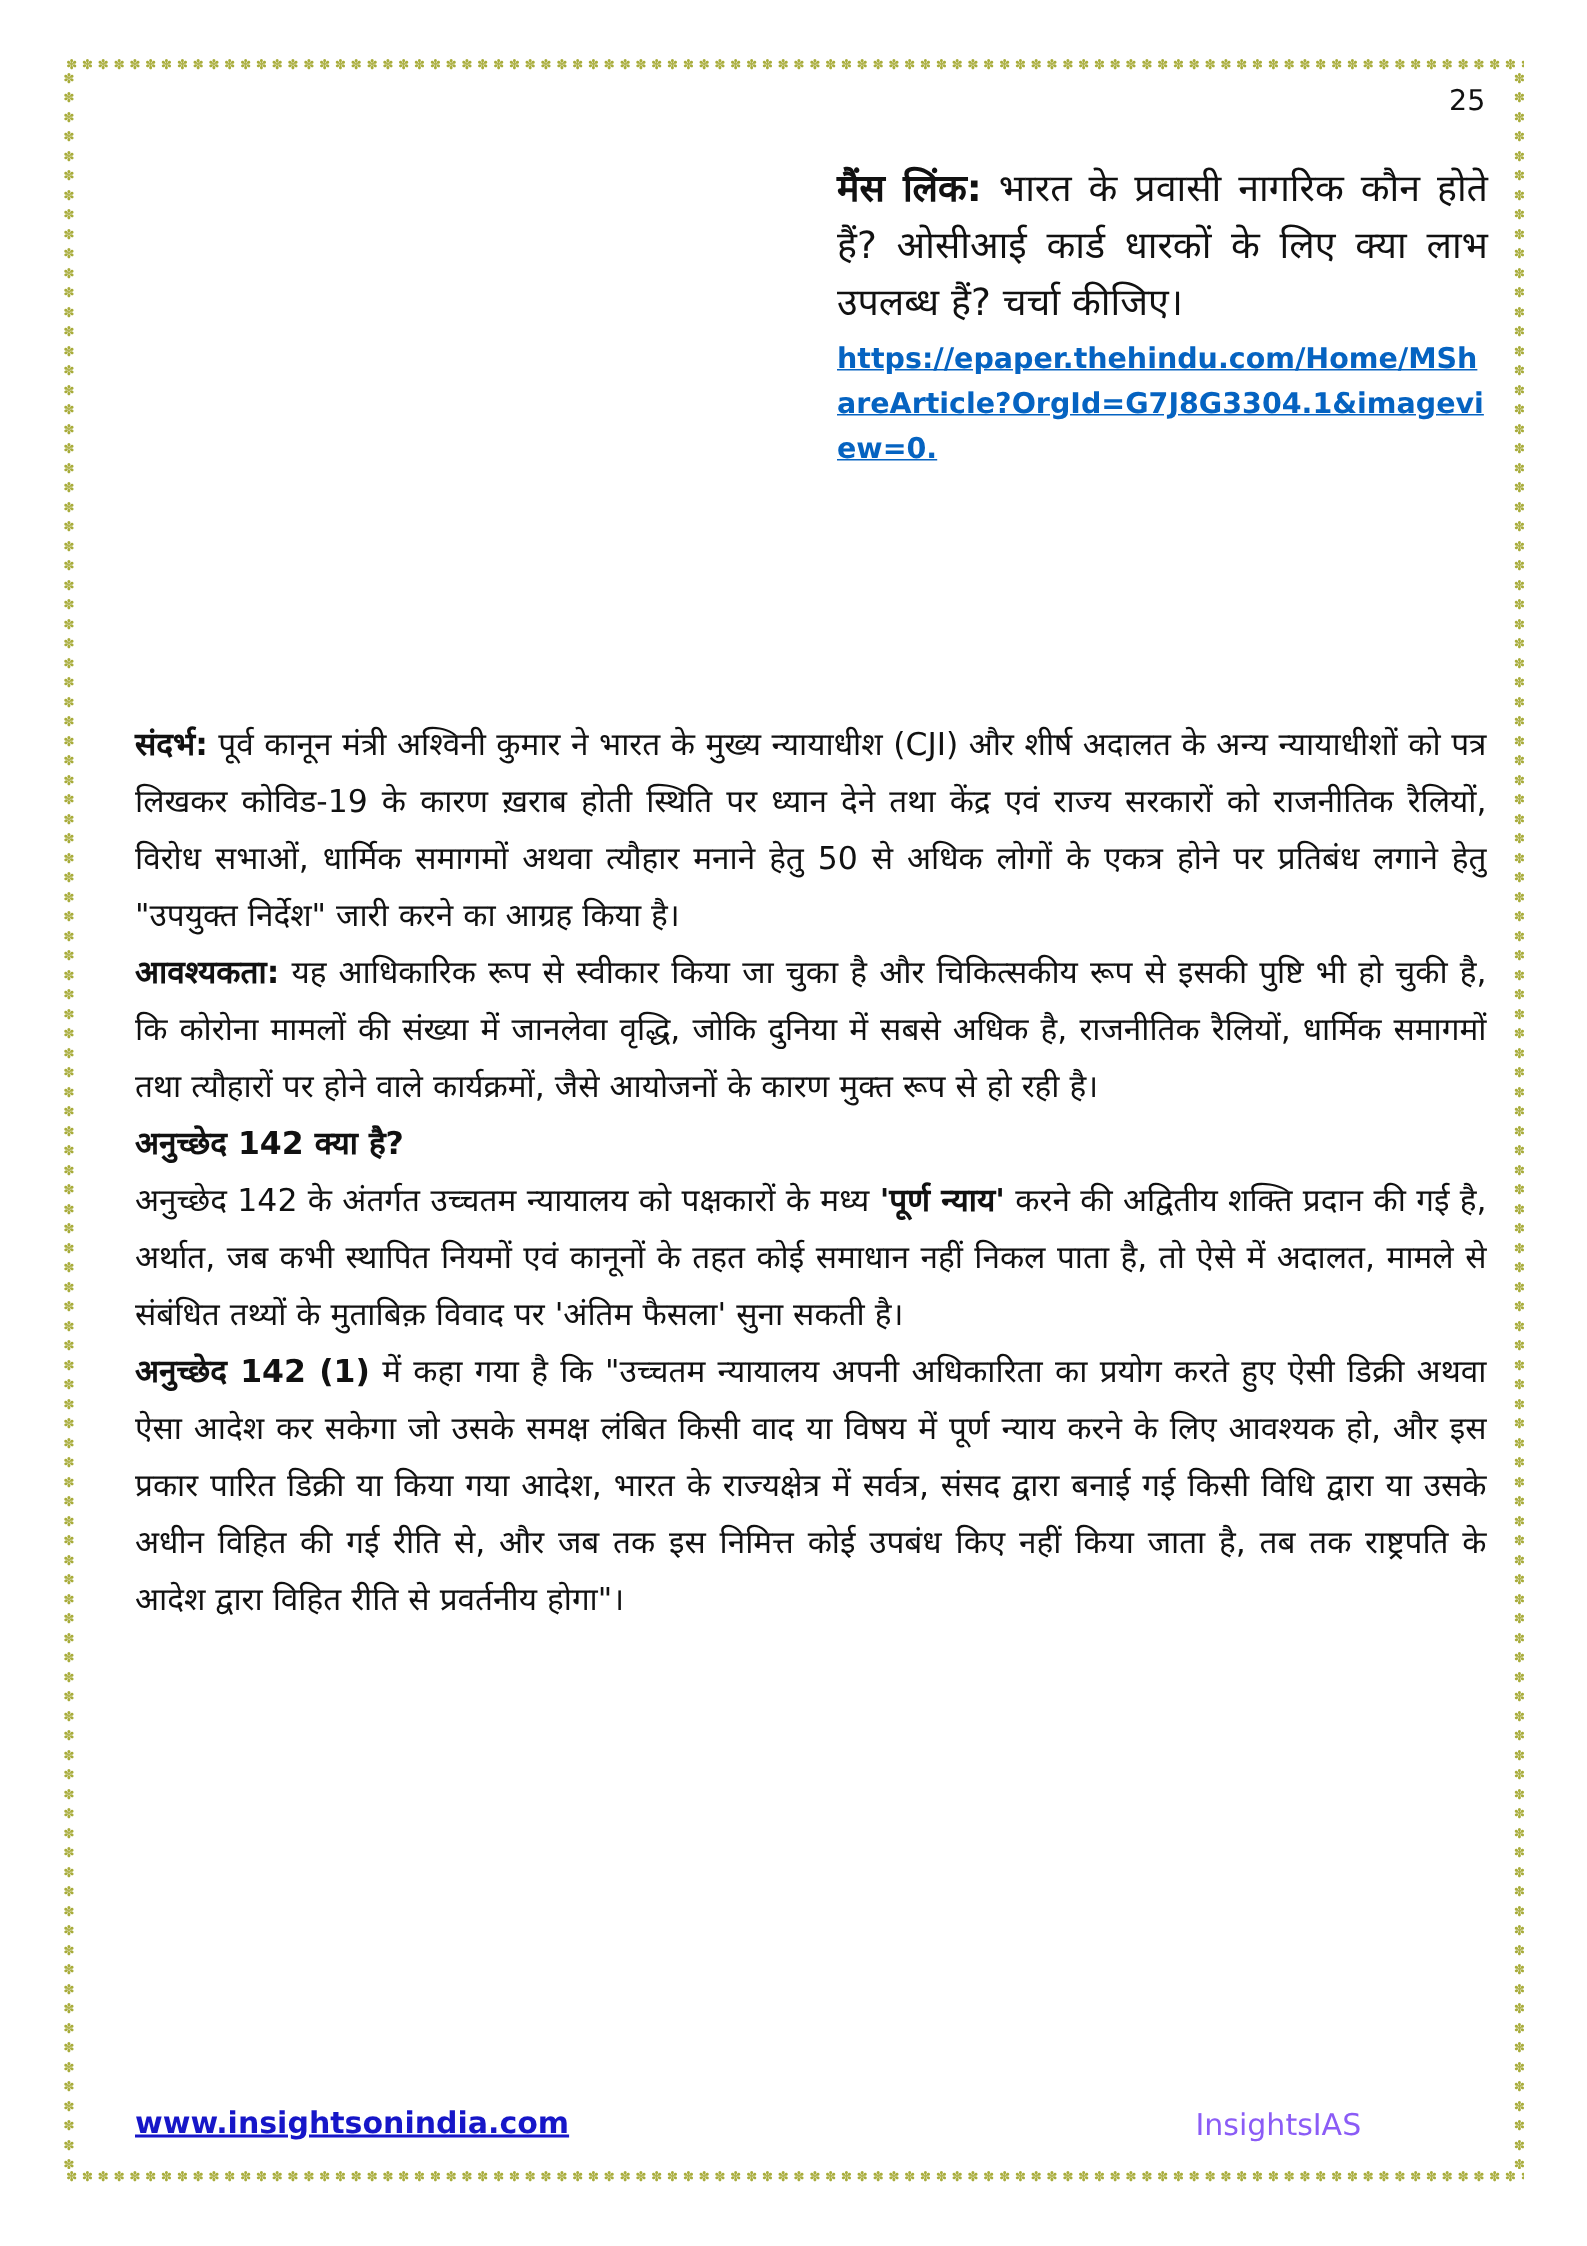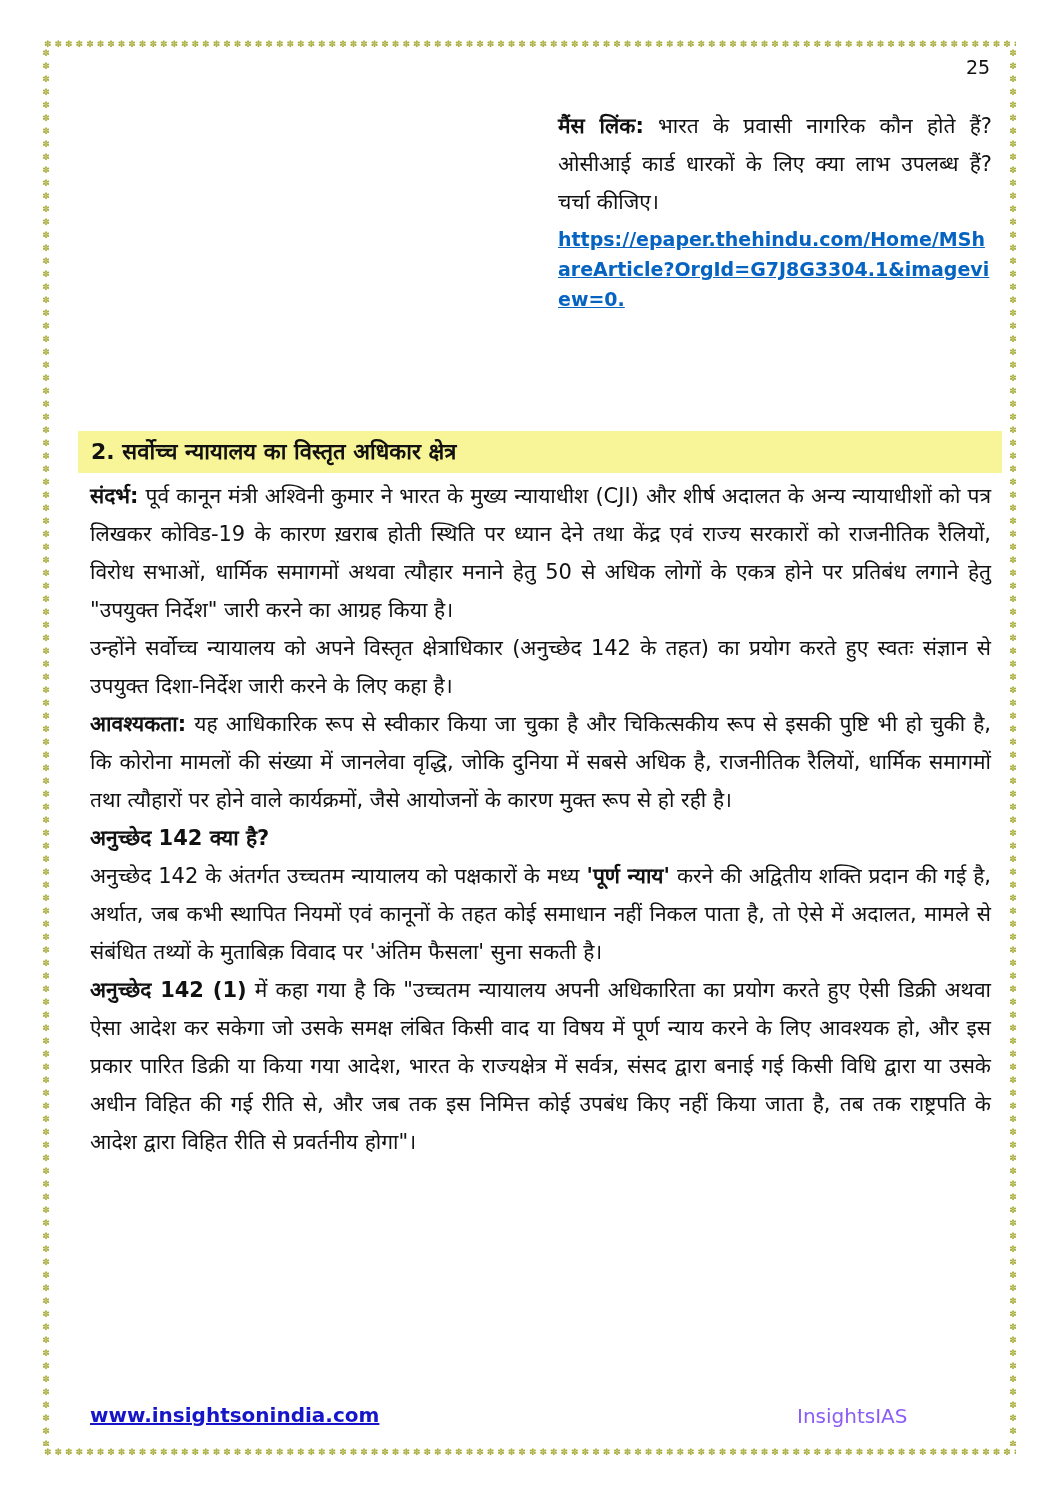--- a/index.html
+++ b/index.html
@@ -48,21 +48,21 @@
   .head-label { font-size: 21px; line-height: 38px; font-weight: bold; }
 
   ol.link-list {
     margin: 0; padding: 0 0 0 94px;
     font-size: 21px; line-height: 38px;
   }
   .col-right ol.link-list { padding-left: 74px; }
   ol.link-list li { margin: 0; padding-left: 6px; text-align: justify; }
 
   .mains-note {
-    margin: 0; font-size: 21px; line-height: 38px; text-align: justify;
+    margin: 0; font-size: 25px; line-height: 38px; text-align: justify;
   }
   .source-link {
     display: inline-block;
     margin-top: 3px;
     font-size: 19px; line-height: 30px;
     color: var(--link-blue, #0563C1);
     text-decoration: underline;
     word-break: break-all;
     font-weight: bold;
   }
@@ -108,25 +108,23 @@
 
   <div class="columns">
     <div class="col-left">
     </div>
     <div class="col-right">
       <p class="mains-note"><span class="label-bold">मैंस लिंक:</span><span> भारत के प्रवासी नागरिक कौन होते हैं? ओसीआई कार्ड धारकों के लिए क्या लाभ उपलब्ध हैं? चर्चा कीजिए।</span></p>
       <a class="source-link" href="#">https://epaper.thehindu.com/Home/MShareArticle?OrgId=G7J8G3304.1&amp;imageview=0.</a>
     </div>
   </div>
 
-  <div class="article-heading">2. सर्वोच्च न्यायालय का विस्तृत अधिकार क्षेत्र</div>
 
   <div class="main-text">
     <p><span class="label-bold">संदर्भ:</span><span> पूर्व कानून मंत्री अश्विनी कुमार ने भारत के मुख्य न्यायाधीश (CJI) और शीर्ष अदालत के अन्य न्यायाधीशों को पत्र लिखकर कोविड-19 के कारण ख़राब होती स्थिति पर ध्यान देने तथा केंद्र एवं राज्य सरकारों को राजनीतिक रैलियों, विरोध सभाओं, धार्मिक समागमों अथवा त्यौहार मनाने हेतु 50 से अधिक लोगों के एकत्र होने पर प्रतिबंध लगाने हेतु "उपयुक्त निर्देश" जारी करने का आग्रह किया है।</span></p>
-    <p><span>उन्होंने सर्वोच्च न्यायालय को अपने विस्तृत क्षेत्राधिकार (अनुच्छेद 142 के तहत) का प्रयोग करते हुए स्वतः संज्ञान से उपयुक्त दिशा-निर्देश जारी करने के लिए कहा है।</span></p>
     <p><span class="label-bold">आवश्यकता:</span><span> यह आधिकारिक रूप से स्वीकार किया जा चुका है और चिकित्सकीय रूप से इसकी पुष्टि भी हो चुकी है, कि कोरोना मामलों की संख्या में जानलेवा वृद्धि, जोकि दुनिया में सबसे अधिक है, राजनीतिक रैलियों, धार्मिक समागमों तथा त्यौहारों पर होने वाले कार्यक्रमों, जैसे आयोजनों के कारण मुक्त रूप से हो रही है।</span></p>
     <p class="sub-heading">अनुच्छेद 142 क्या है?</p>
     <p><span>अनुच्छेद 142 के अंतर्गत उच्चतम न्यायालय को पक्षकारों के मध्य </span><span class="label-bold">'पूर्ण न्याय'</span><span> करने की अद्वितीय शक्ति प्रदान की गई है, अर्थात, जब कभी स्थापित नियमों एवं कानूनों के तहत कोई समाधान नहीं निकल पाता है, तो ऐसे में अदालत, मामले से संबंधित तथ्यों के मुताबिक़ विवाद पर 'अंतिम फैसला' सुना सकती है।</span></p>
     <p><span class="label-bold">अनुच्छेद 142 (1)</span><span> में कहा गया है कि "उच्चतम न्यायालय अपनी अधिकारिता का प्रयोग करते हुए ऐसी डिक्री अथवा ऐसा आदेश कर सकेगा जो उसके समक्ष लंबित किसी वाद या विषय में पूर्ण न्याय करने के लिए आवश्यक हो, और इस प्रकार पारित डिक्री या किया गया आदेश, भारत के राज्यक्षेत्र में सर्वत्र, संसद द्वारा बनाई गई किसी विधि द्वारा या उसके अधीन विहित की गई रीति से, और जब तक इस निमित्त कोई उपबंध किए नहीं किया जाता है, तब तक राष्ट्रपति के आदेश द्वारा विहित रीति से प्रवर्तनीय होगा"।</span></p>
   </div>
 
   <a class="footer-site" href="#">www.insightsonindia.com</a>
   <div class="footer-brand">InsightsIAS</div>
 
 </div>

